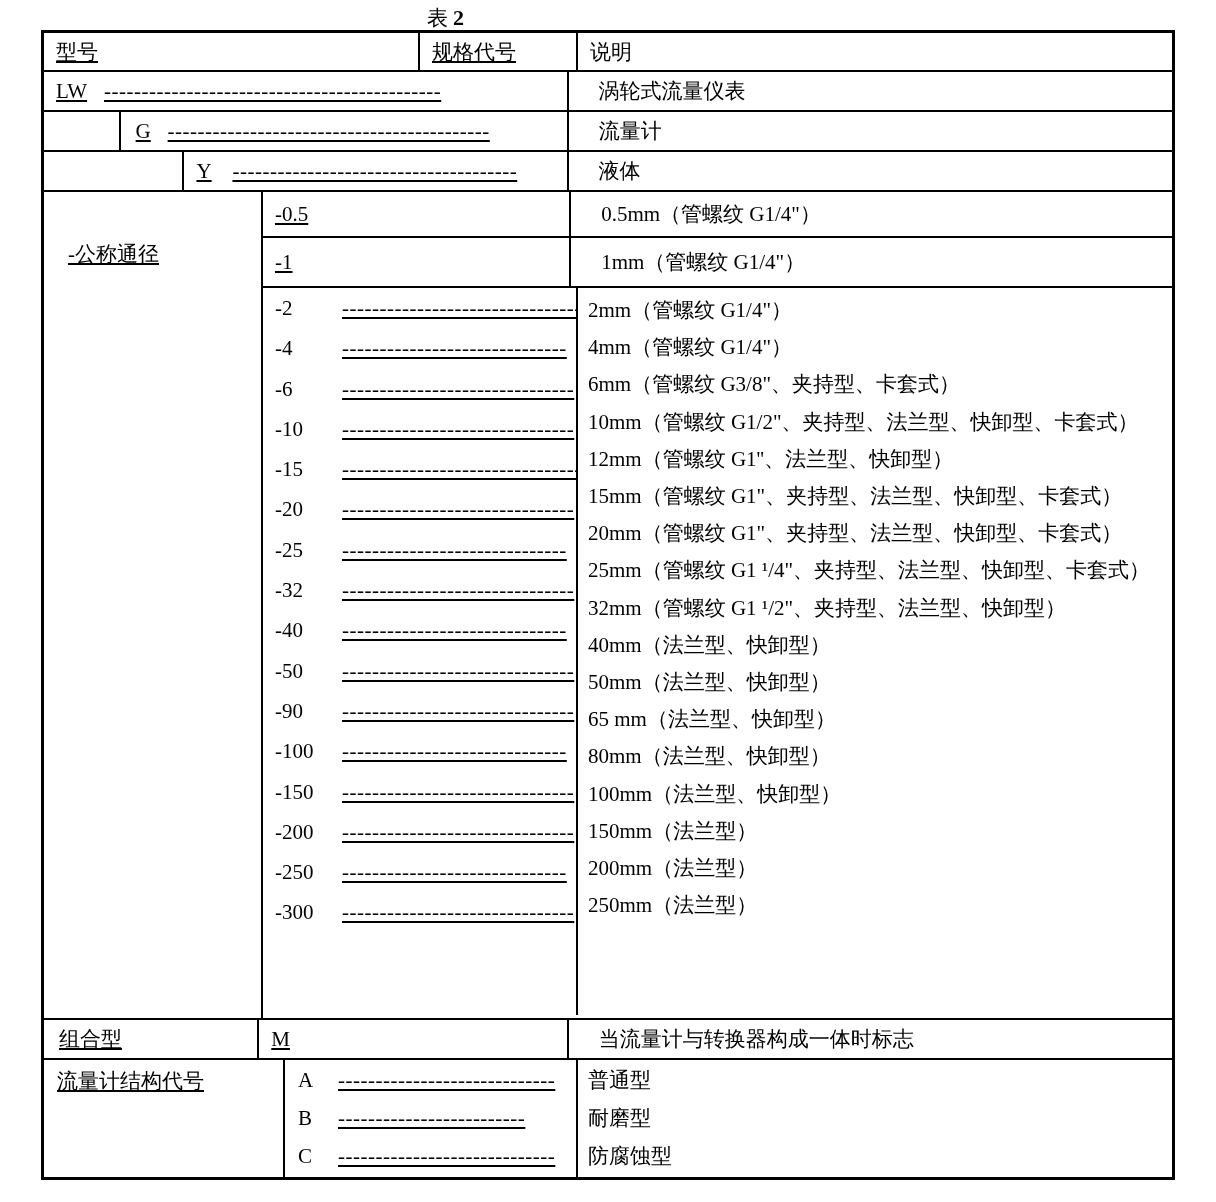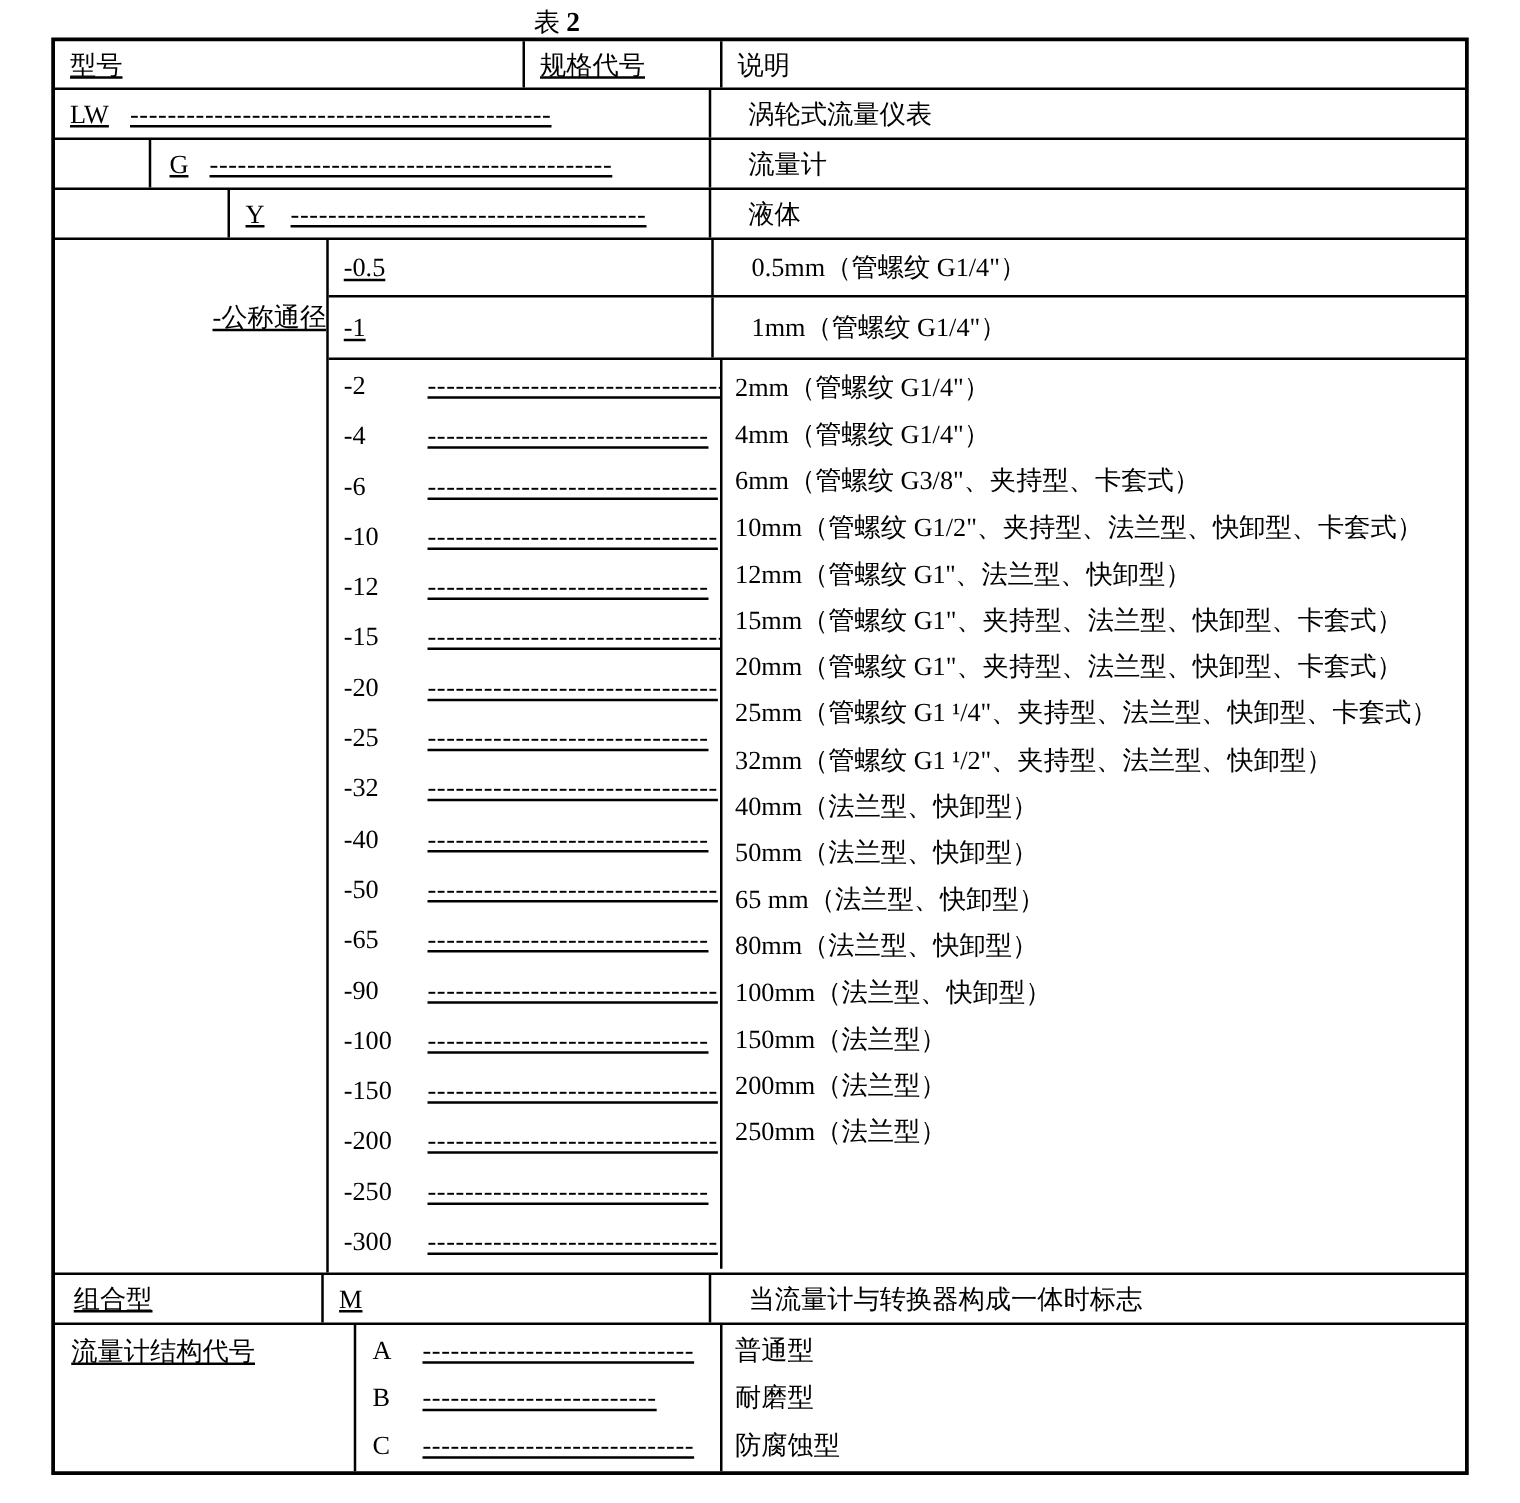--- a/index.html
+++ b/index.html
@@ -47,21 +47,21 @@
   .pl2{padding-left:15px;}
   .pl3{padding-left:10px;margin-left:20px;}
 
   .code{display:inline-block;}
   .code-lw{width:48px;}
   .code-g{width:32px;}
   .code-y{width:36px;}
   .dash{letter-spacing:0.5px;}
 
   
-  .mega-label{padding-top:48px;padding-left:8px;text-align:right;}
+  .mega-label{padding-top:48px;padding-left:24px;}
   .mega-right{display:flex;flex-direction:column;width:909px;}
   .sub-row{display:flex;border-bottom:2px solid #000;box-sizing:border-box;}
   .sub-h1{height:46px;}
   .sub-h2{height:50px;}
   .sub-big{display:flex;height:727px;border-bottom:none;}
   .codes-box{padding-top:0;line-height:40.3px;}
   .gline{padding-left:12px;white-space:nowrap;}
   .gcode{display:inline-block;width:67px;}
   .descs-box{padding-top:4px;line-height:37.2px;}
   .dline{padding-left:10px;white-space:nowrap;}
@@ -128,28 +128,26 @@
         <div class="cell vc br w-codes pl">-1</div>
         <div class="cell vc w-c3 pl3">1mm（管螺纹 G1/4"）</div>
       </div>
 
       <div class="sub-row sub-big">
         <div class="cell br w-codes codes-box" id="diam-codes">
             <div class="gline"><span class="gcode">-2</span><span class="dash">---------------------------------</span></div>
             <div class="gline"><span class="gcode">-4</span><span class="dash">------------------------------</span></div>
             <div class="gline"><span class="gcode">-6</span><span class="dash">-------------------------------</span></div>
             <div class="gline"><span class="gcode">-10</span><span class="dash">-------------------------------</span></div>
-            <div class="gline"><span class="gcode">-12</span><span class="dash">------------------------------</span></div>
             <div class="gline"><span class="gcode">-15</span><span class="dash">--------------------------------</span></div>
             <div class="gline"><span class="gcode">-20</span><span class="dash">-------------------------------</span></div>
             <div class="gline"><span class="gcode">-25</span><span class="dash">------------------------------</span></div>
             <div class="gline"><span class="gcode">-32</span><span class="dash">-------------------------------</span></div>
             <div class="gline"><span class="gcode">-40</span><span class="dash">------------------------------</span></div>
             <div class="gline"><span class="gcode">-50</span><span class="dash">-------------------------------</span></div>
-            <div class="gline"><span class="gcode">-65</span><span class="dash">------------------------------</span></div>
             <div class="gline"><span class="gcode">-90</span><span class="dash">-------------------------------</span></div>
             <div class="gline"><span class="gcode">-100</span><span class="dash">------------------------------</span></div>
             <div class="gline"><span class="gcode">-150</span><span class="dash">-------------------------------</span></div>
             <div class="gline"><span class="gcode">-200</span><span class="dash">-------------------------------</span></div>
             <div class="gline"><span class="gcode">-250</span><span class="dash">------------------------------</span></div>
             <div class="gline"><span class="gcode">-300</span><span class="dash">-------------------------------</span></div>
           </div>
         <div class="cell w-c3 descs-box" id="diam-descs">
             <div class="dline">2mm（管螺纹 G1/4"）</div>
             <div class="dline">4mm（管螺纹 G1/4"）</div>

